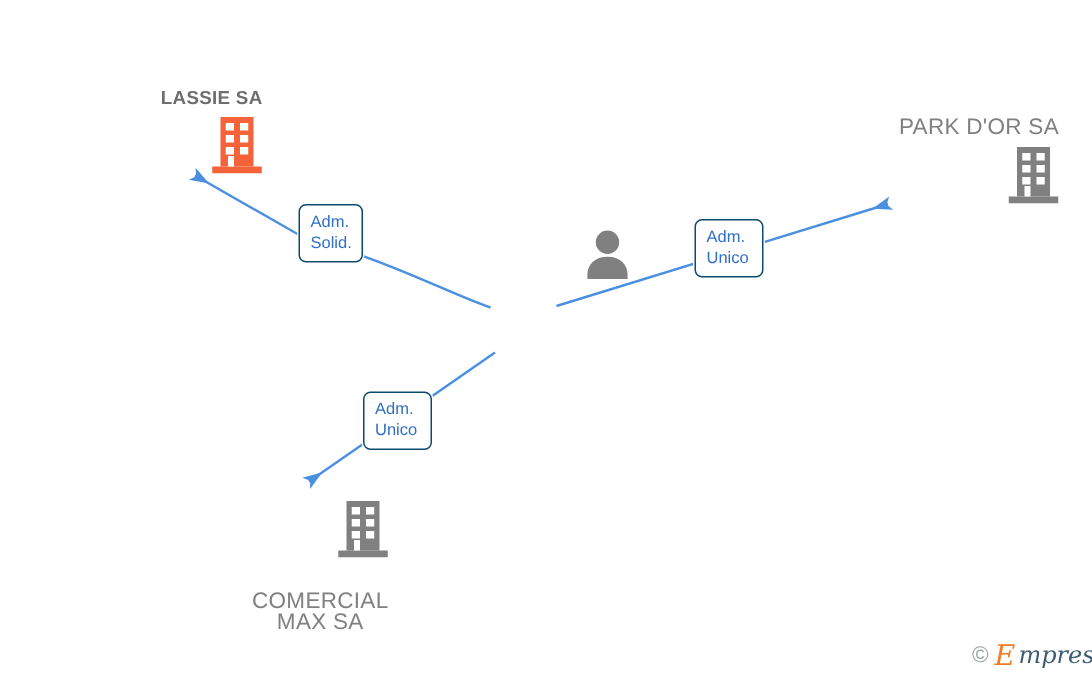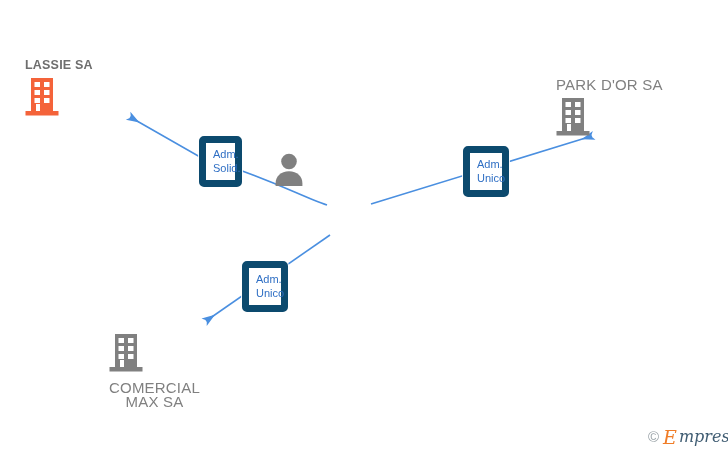--- a/index.html
+++ b/index.html
@@ -21,50 +21,50 @@
     top: 0;
     width: 728px;
     height: 450px;
   }
 
   
   .node {
     position: absolute;
     display: flex;
     flex-direction: column;
-    align-items: flex-start;
+    align-items: flex-end;
     width: 150px;
   }
   .node-label {
     font-size: 15px;
     line-height: 14px;
     text-align: center;
     white-space: pre-line;
     color: #808080;
     letter-spacing: 0.2px;
   }
   .node-label.strong {
     font-weight: bold;
     color: #6e6e6e;
     font-size: 12.5px;
   }
   .node-icon {
     display: block;
   }
-  .label-below .node-label { order: 2; margin-top: 4px; }
+  .label-below .node-label { order: 2; margin-top: 16px; }
   .label-below .node-icon  { order: 1; }
   .label-above .node-label { order: 1; margin-bottom: 5px; }
   .label-above .node-icon  { order: 2; }
 
   
   .edge-chip {
     position: absolute;
     box-sizing: border-box;
     background: #ffffff;
-    border: 7px solid #0c4a6e;
+    border: 1px solid #0c4a6e;
     border-radius: 5px;
     color: #2f6fc4;
     font-size: 11px;
     line-height: 14px;
     padding: 4px 7px 5px 7px;
     text-align: left;
     white-space: pre-line;
     box-shadow: 0 0 0 1px rgba(255,255,255,0.9);
   }
 

